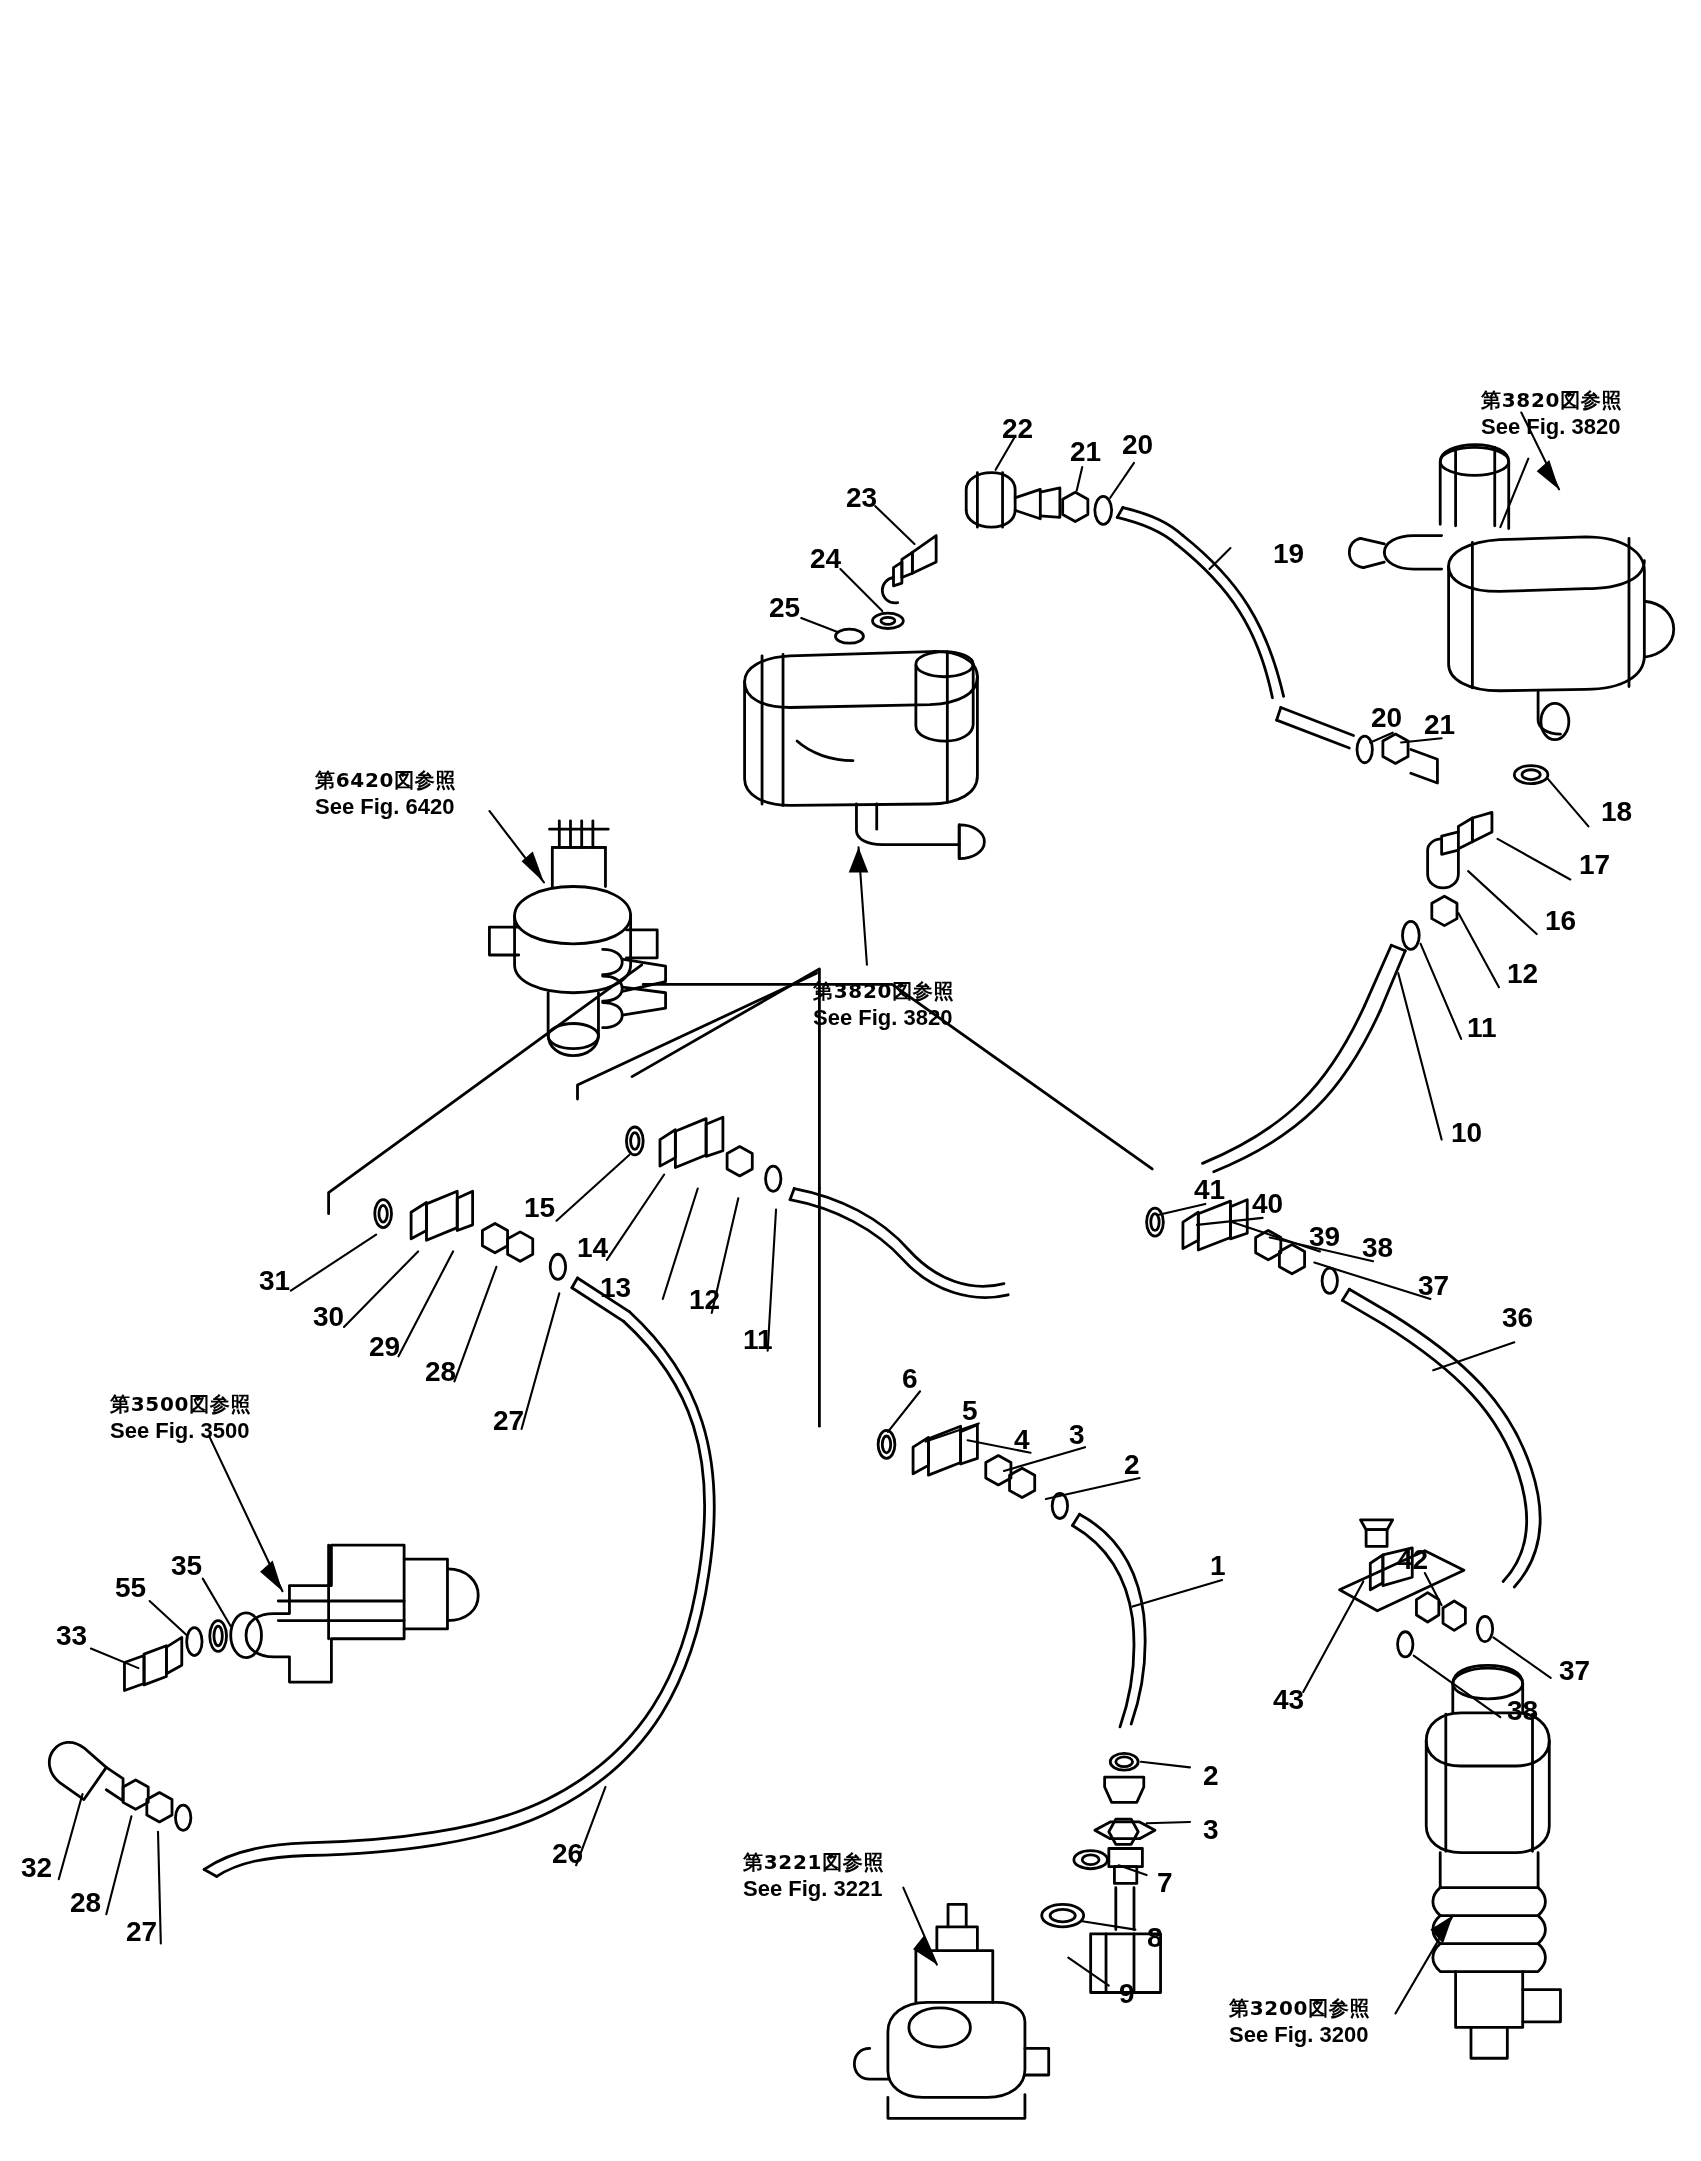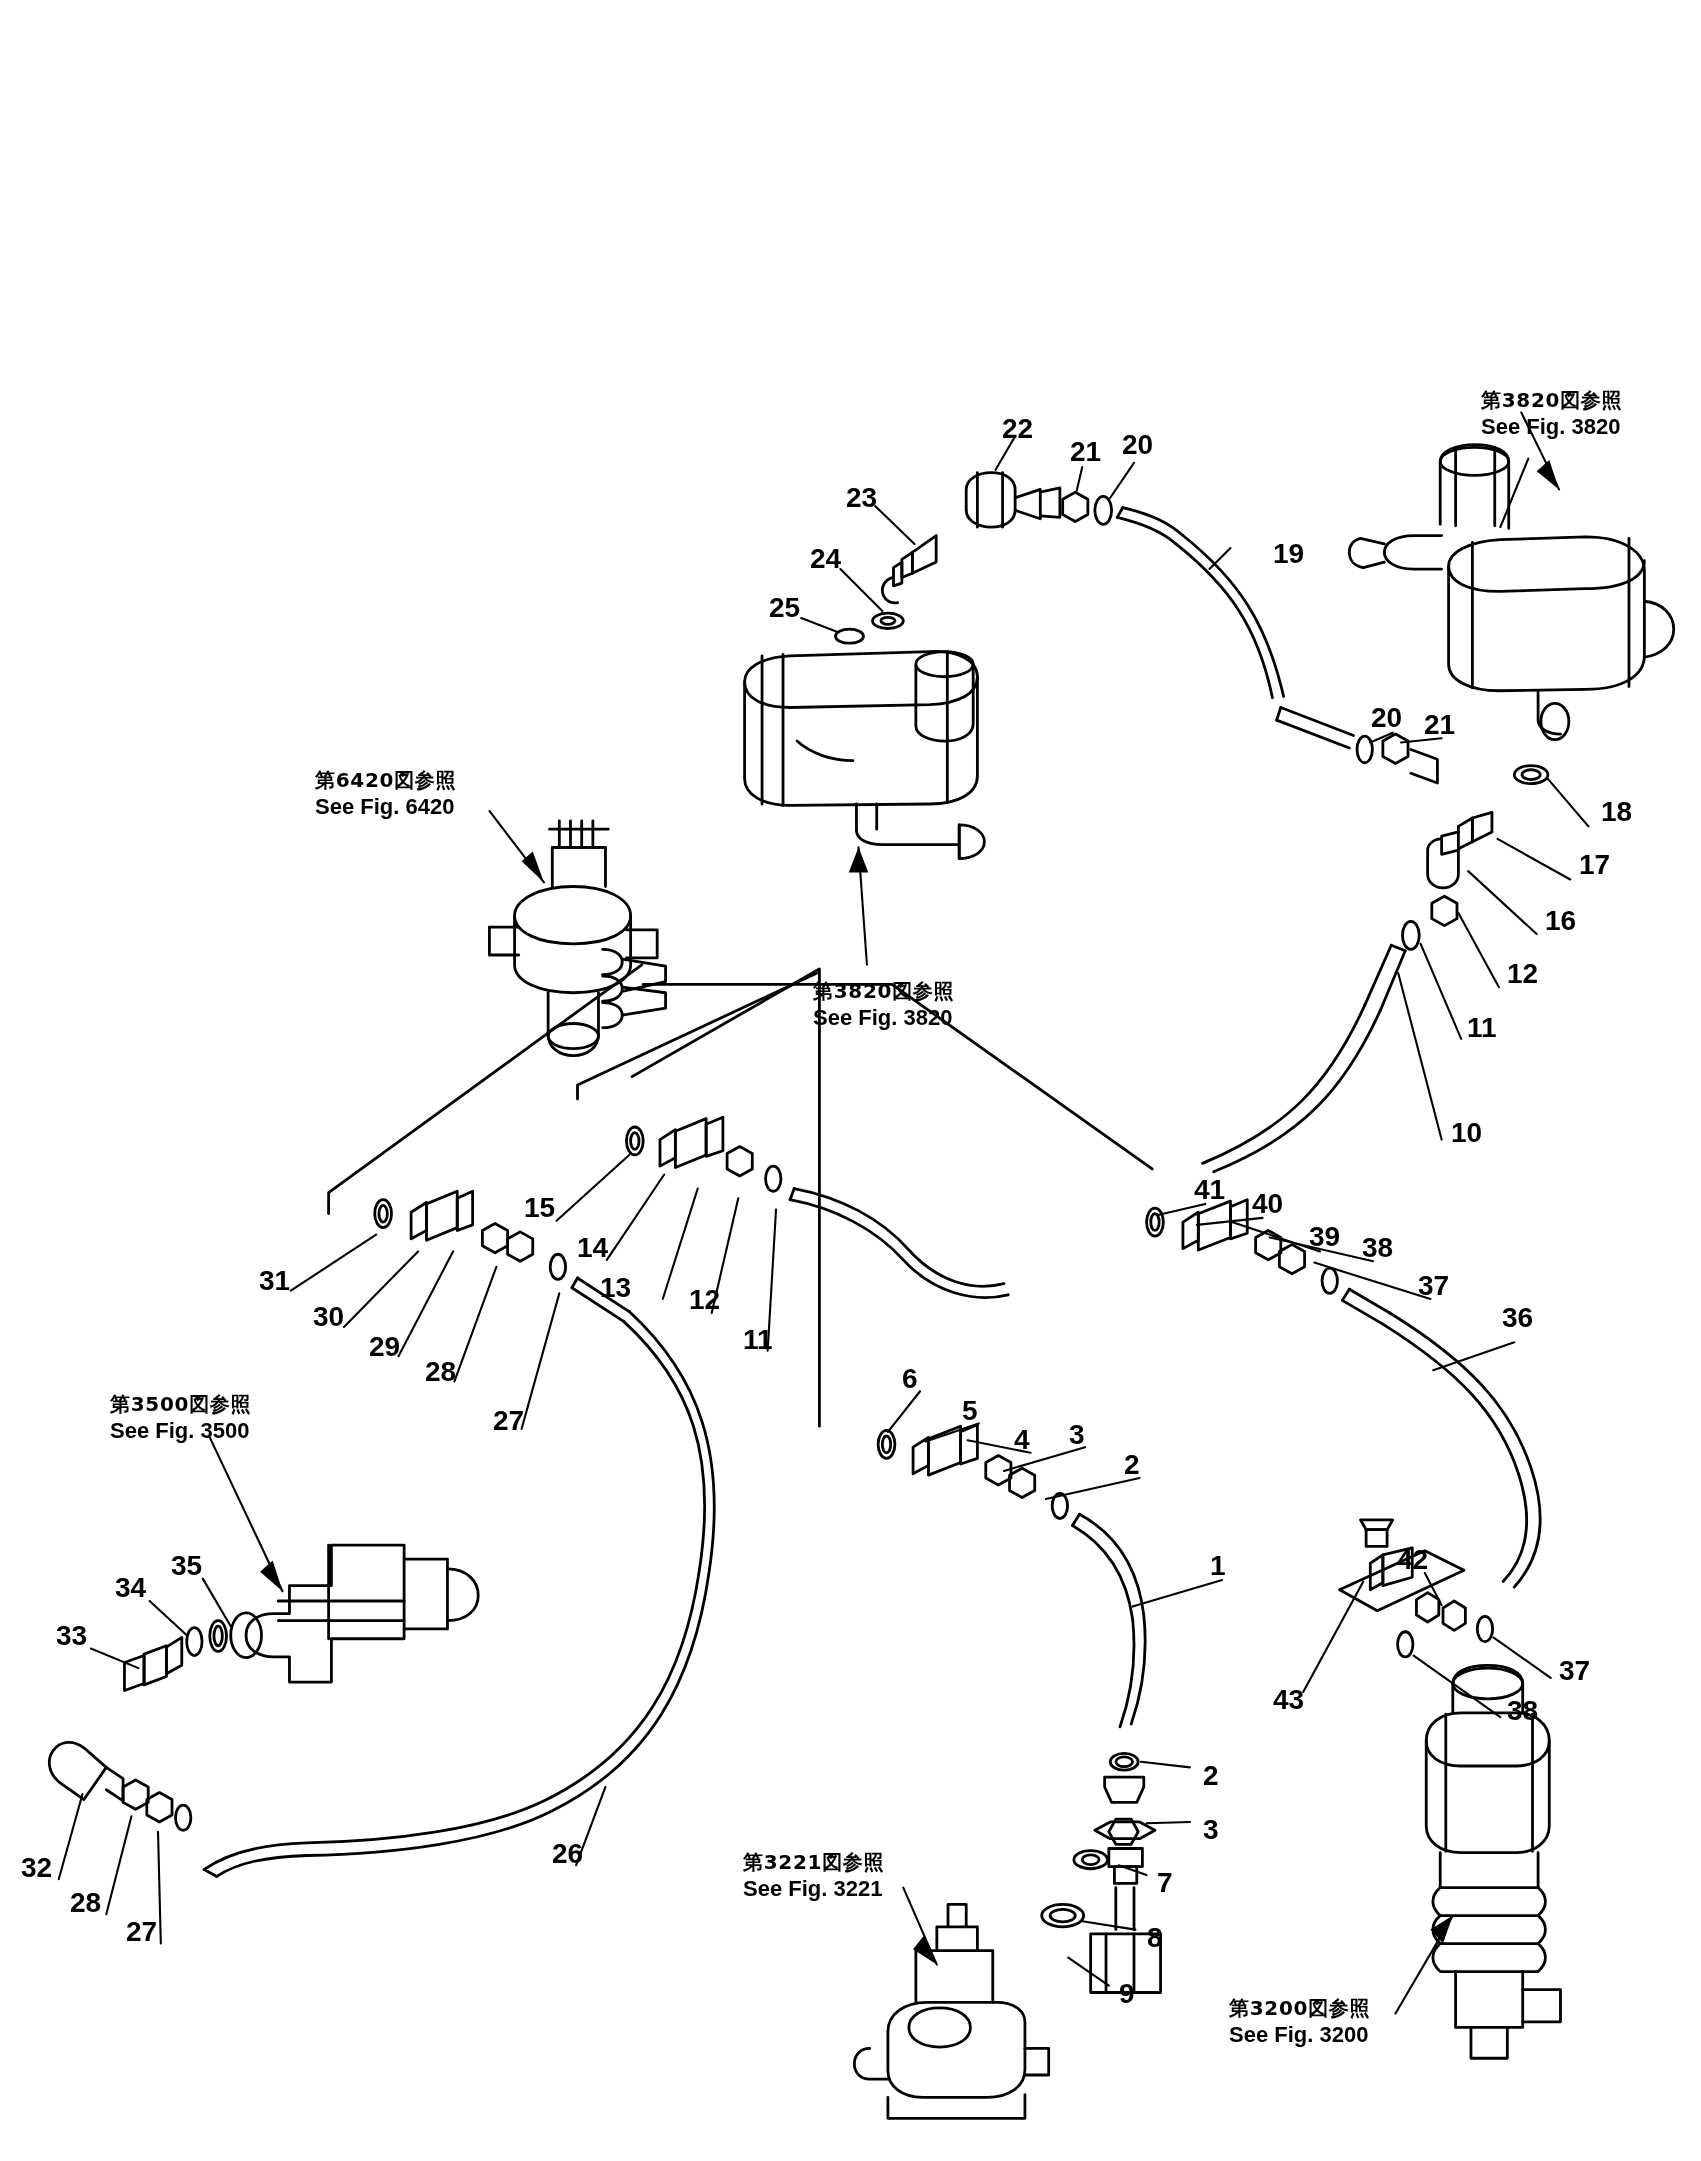--- a/index.html
+++ b/index.html
@@ -421,21 +421,21 @@
   <div class="callout" style="left:1362px; top:1233px;">38</div>
   <div class="callout" style="left:1418px; top:1271px;">37</div>
   <div class="callout" style="left:1502px; top:1270px;margin-top:33px;">36</div>
   <div class="callout" style="left:902px; top:1364px;">6</div>
   <div class="callout" style="left:962px; top:1396px;">5</div>
   <div class="callout" style="left:1014px; top:1425px;">4</div>
   <div class="callout" style="left:1069px; top:1420px;">3</div>
   <div class="callout" style="left:1124px; top:1450px;">2</div>
   <div class="callout" style="left:1210px; top:1551px;">1</div>
   <div class="callout" style="left:171px; top:1551px;">35</div>
-  <div class="callout" style="left:115px; top:1573px;">34</div>
+  <div class="callout" style="left:115px; top:1573px;">55</div>
   <div class="callout" style="left:56px; top:1621px;">33</div>
   <div class="callout" style="left:21px; top:1853px;">32</div>
   <div class="callout" style="left:70px; top:1888px;">28</div>
   <div class="callout" style="left:126px; top:1917px;">27</div>
   <div class="callout" style="left:552px; top:1839px;">26</div>
   <div class="callout" style="left:1203px; top:1761px;">2</div>
   <div class="callout" style="left:1203px; top:1815px;">3</div>
   <div class="callout" style="left:1157px; top:1868px;">7</div>
   <div class="callout" style="left:1147px; top:1923px;">8</div>
   <div class="callout" style="left:1119px; top:1979px;">9</div>

